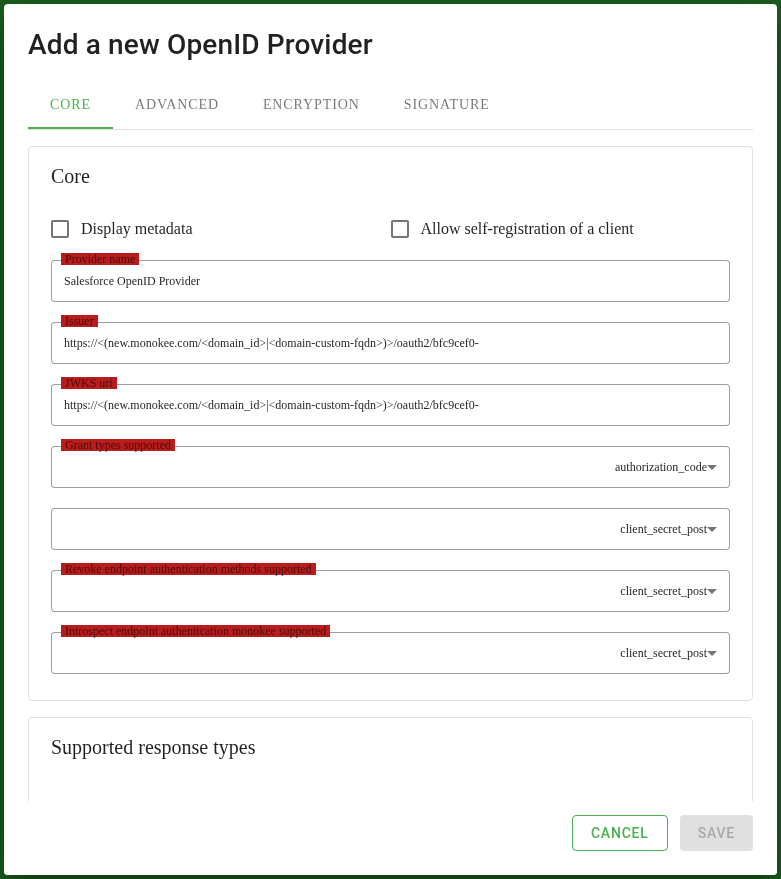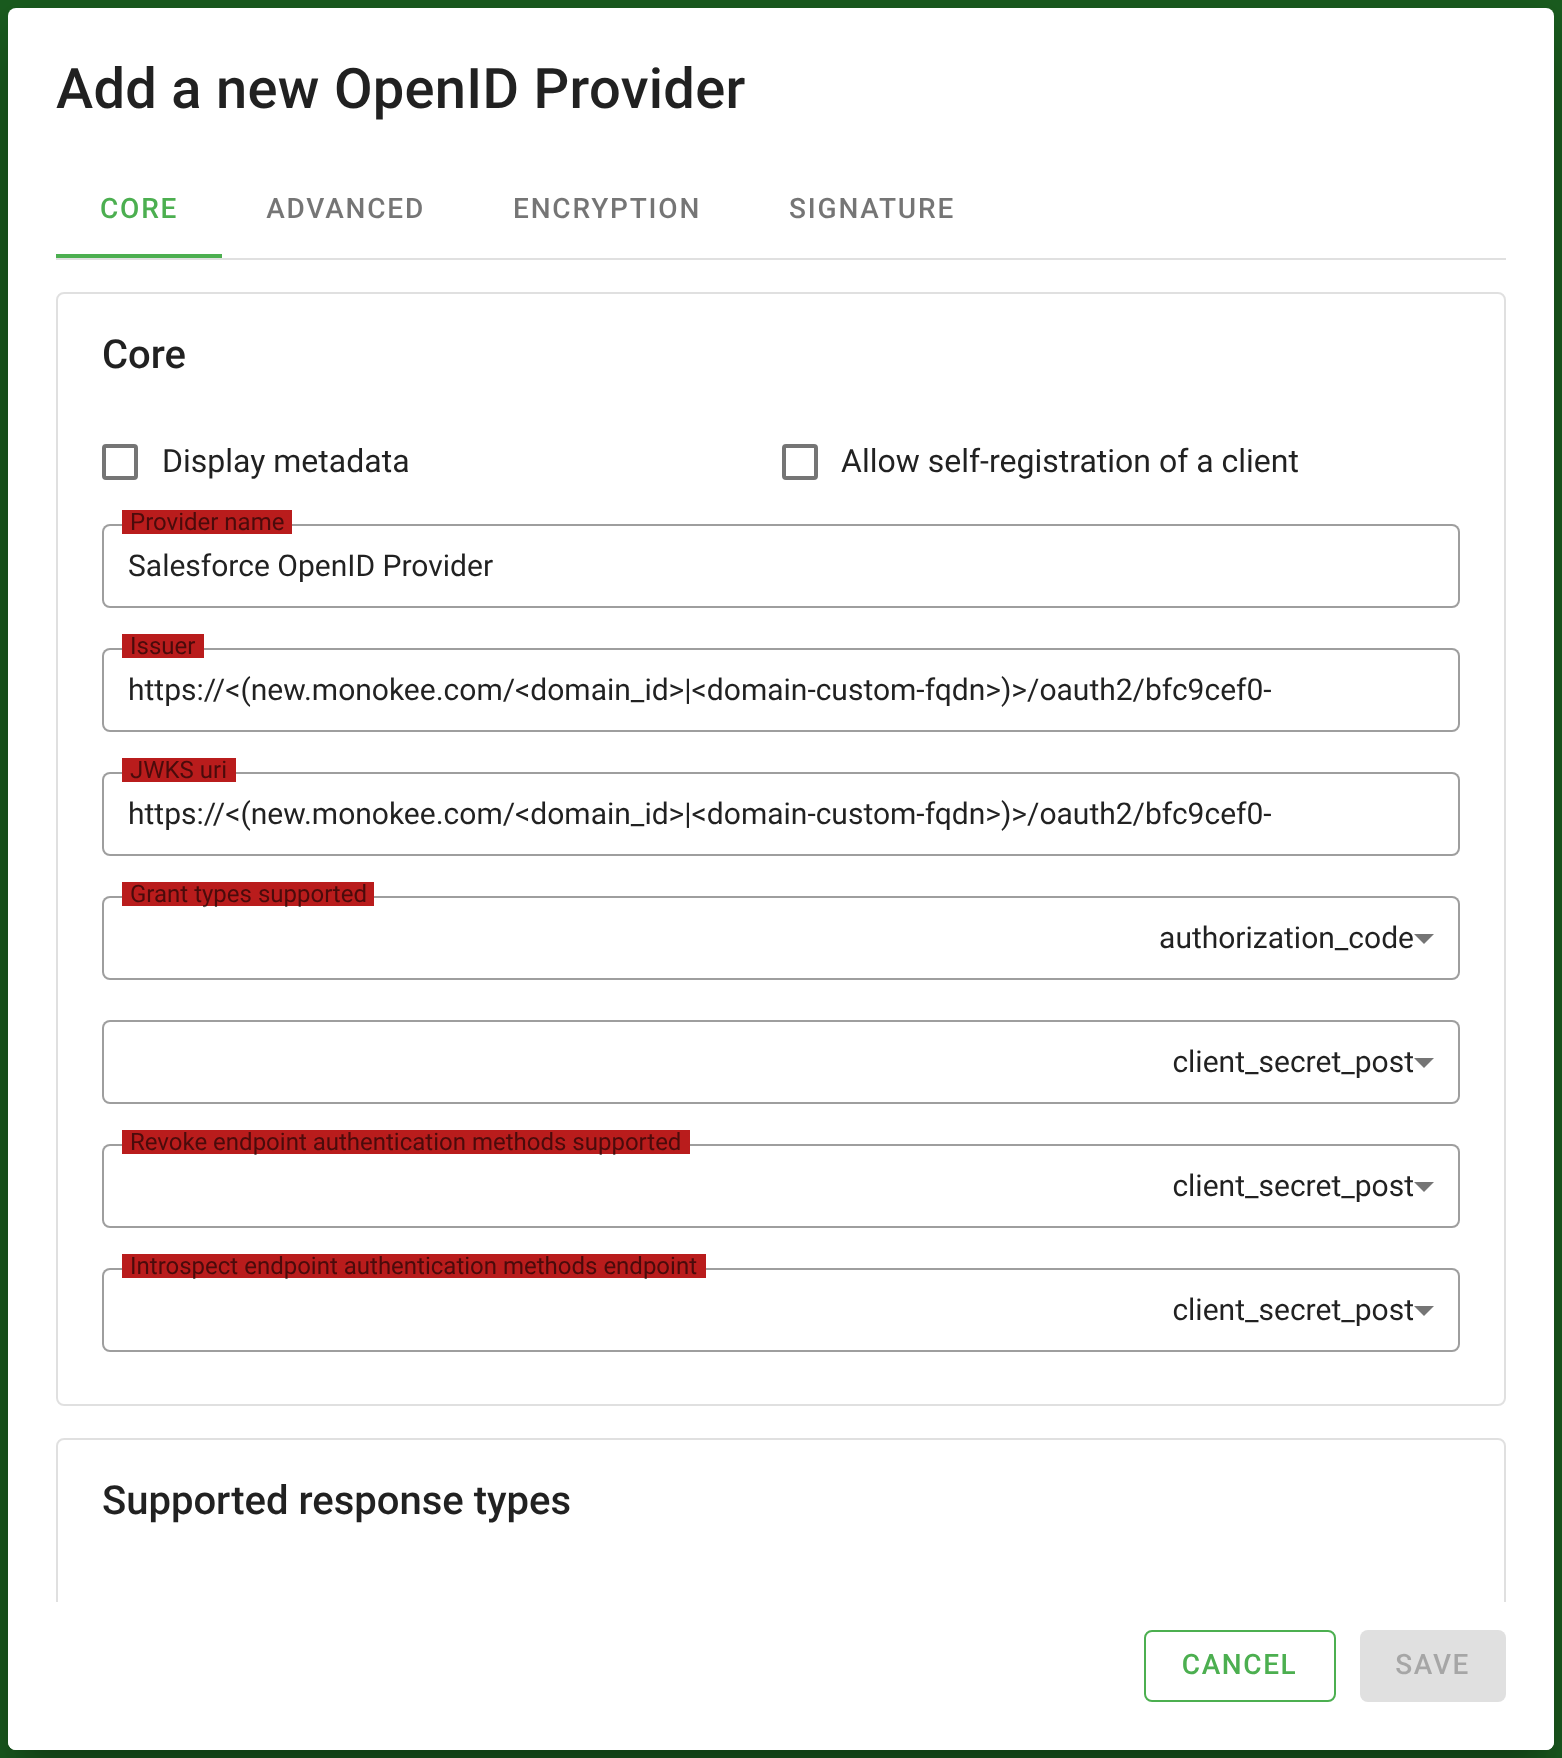--- a/index.html
+++ b/index.html
@@ -29,20 +29,21 @@
   .dialog-title {
     font-size: 28px;
     font-weight: 500;
     color: rgba(0,0,0,.87);
     letter-spacing: .15px;
   }
   .scroll-area {
     flex: 1 1 auto;
     overflow-y: auto;
     padding: 0 24px 8px 24px;
+    font-family: Liberation Serif, serif;
   }
   
   .scroll-area::-webkit-scrollbar { width: 10px; }
   .scroll-area::-webkit-scrollbar-thumb { background: #c1c1c1; border-radius: 5px; }
   .scroll-area::-webkit-scrollbar-track { background: #f1f1f1; }
 
   .tabs {
     display: flex;
     border-bottom: 1px solid rgba(0,0,0,.12);
     margin-top: 6px;
@@ -108,21 +109,21 @@
     color: rgba(0,0,0,.6);
     line-height: 1;
     white-space: nowrap;
   }
   .field-input, .field-select {
     width: 100%;
     height: 42px;
     border: 1px solid rgba(0,0,0,.38);
     border-radius: 4px;
     padding: 0 12px;
-    font-size: 15px;
+    font-size: 12px;
     color: rgba(0,0,0,.87);
     background: #fff;
     font-family: inherit;
   }
   .field-select {
     display: flex;
     align-items: center;
     justify-content: flex-end;
     cursor: pointer;
   }
@@ -236,21 +237,21 @@
 
       <div class="field">
         <span class="field-label">Revoke endpoint authentication methods supported</span>
         <div class="field-select">
           <span>client_secret_post</span>
           <span class="caret"></span>
         </div>
       </div>
 
       <div class="field" style="margin-bottom:4px">
-        <span class="field-label">Introspect endpoint authentication methods endpoint</span>
+        <span class="field-label">Introspect endpoint authentication monokee supported</span>
         <div class="field-select">
           <span>client_secret_post</span>
           <span class="caret"></span>
         </div>
       </div>
     </div>
 
     <div class="card" style="padding-bottom:60px">
       <div class="card-title" style="margin-bottom:0">Supported response types</div>
     </div>

